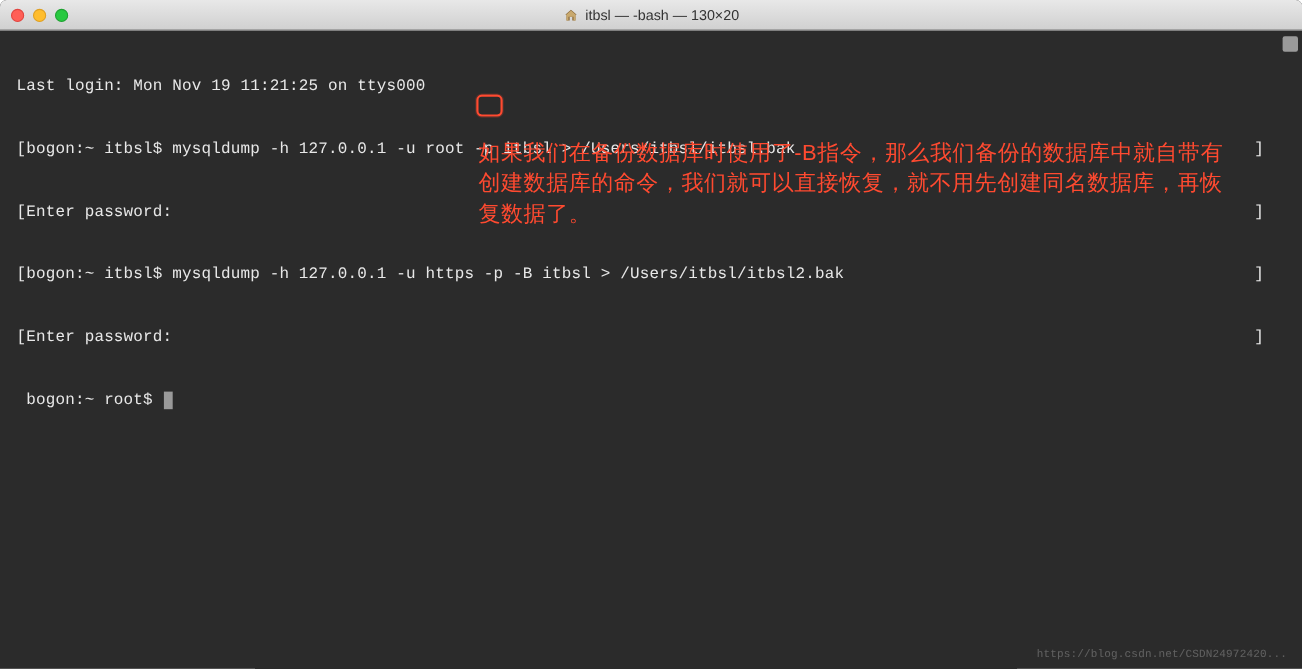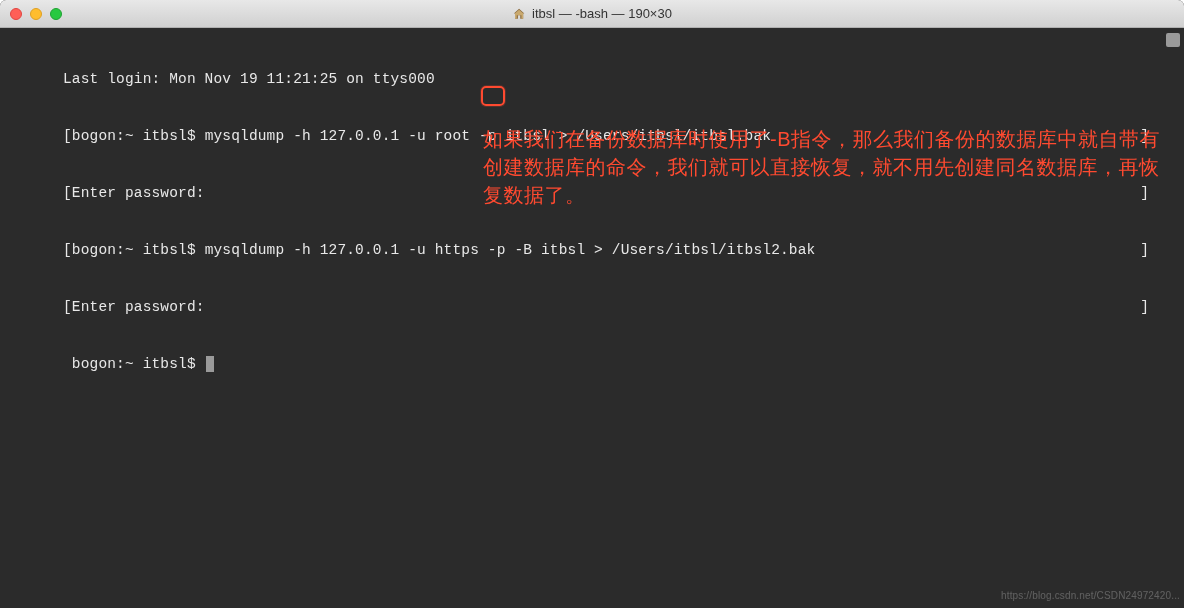--- a/index.html
+++ b/index.html
@@ -64,21 +64,20 @@
     .terminal-body {
       background: #2b2b2b;
       color: #e8e8e8;
       padding: 4px 15px;
       font-size: 14.5px;
       line-height: 19px;
       white-space: pre;
       letter-spacing: 0.15px;
       position: relative;
       height: calc(100% - 28px);
-      margin-left: 48px;
     }
     .term-line {
       display: block;
       position: relative;
     }
     .scroll-indicator {
       position: absolute;
       top: 33px;
       right: 4px;
       width: 14px;
@@ -111,22 +110,22 @@
       font-family: Liberation Sans, sans-serif;
       font-size: 20px;
       line-height: 28px;
       white-space: normal;
       width: 680px;
       letter-spacing: 0.5px;
     }
     .watermark {
       position: absolute;
       bottom: 3px;
-      right: 4px;
-      font-family: Liberation Sans, sans-serif;
+      right: 14px;
+      font-family: Liberation Mono, monospace;
       font-size: 10px;
       color: rgba(255,255,255,0.25);
     }
   </style>
 </head>
 <body>
 
 <div class="window">
 
   <div class="titlebar">
@@ -135,31 +134,31 @@
       <div class="traffic-light tl-yellow"></div>
       <div class="traffic-light tl-green"></div>
     </div>
     <div class="title-center">
       <span class="home-icon">
         <svg viewBox="0 0 24 24">
           <path fill="#8a6b3f" d="M12 3l9 8h-2v9h-5v-6h-4v6H5v-9H3z"></path>
           <path fill="#c9a96e" d="M12 4.5l7 6.2V20h-3v-6H8v6H5v-9.3z"></path>
         </svg>
       </span>
-      <span>itbsl — -bash — 190×30</span>
+      <span>itbsl — -bash — 130×20</span>
     </div>
   </div>
 
   <div class="terminal-body">
     <span class="term-line">Last login: Mon Nov 19 11:21:25 on ttys000</span>
     <span class="term-line"><span>[bogon:~ itbsl$ </span><span>mysqldump -h 127.0.0.1 -u root -p itbsl &gt; /Users/itbsl/itbsl.bak</span><span class="line-bracket-right">]</span></span>
     <span class="term-line"><span>[Enter password:</span><span class="line-bracket-right">]</span></span>
     <span class="term-line"><span>[bogon:~ itbsl$ </span><span>mysqldump -h 127.0.0.1 -u https -p </span><span>-B</span><span> itbsl &gt; /Users/itbsl/itbsl2.bak</span><span class="line-bracket-right">]</span></span>
     <span class="term-line"><span>[Enter password:</span><span class="line-bracket-right">]</span></span>
-    <span class="term-line"><span> bogon:~ itbsl$ </span><span class="cursor-block"></span></span>
+    <span class="term-line"><span> bogon:~ root$ </span><span class="cursor-block"></span></span>
 
     <div class="highlight-box" style="left:433px; top:58px; width:24px; height:20px;"></div>
 
     <div class="annotation" style="left:435px; top:97px;">如果我们在备份数据库时使用了-B指令，那么我们备份的数据库中就自带有创建数据库的命令，我们就可以直接恢复，就不用先创建同名数据库，再恢复数据了。</div>
 
     <div class="watermark">https://blog.csdn.net/CSDN24972420...</div>
   </div>
 
   <div class="scroll-indicator"></div>
 

